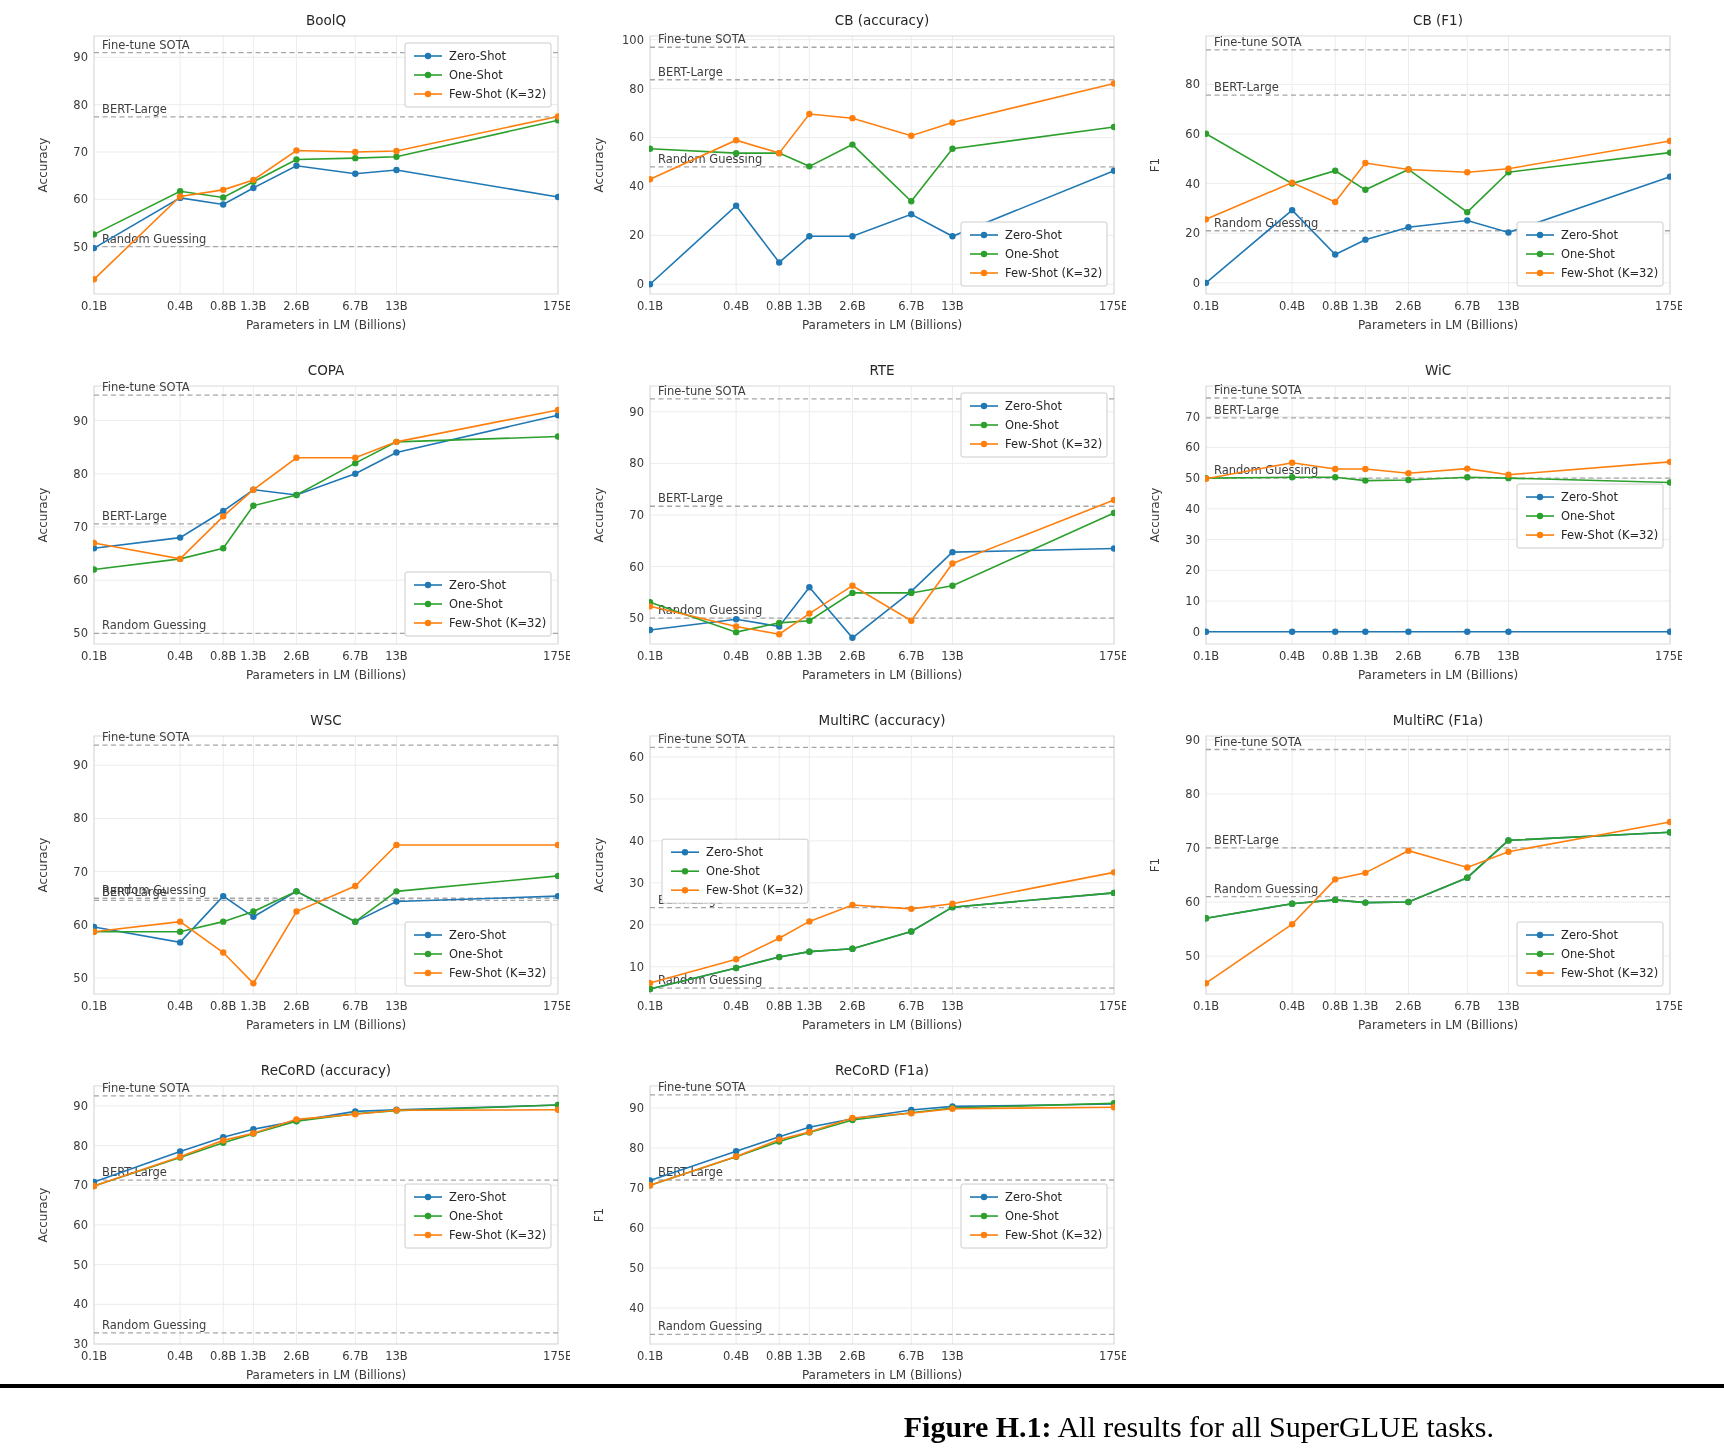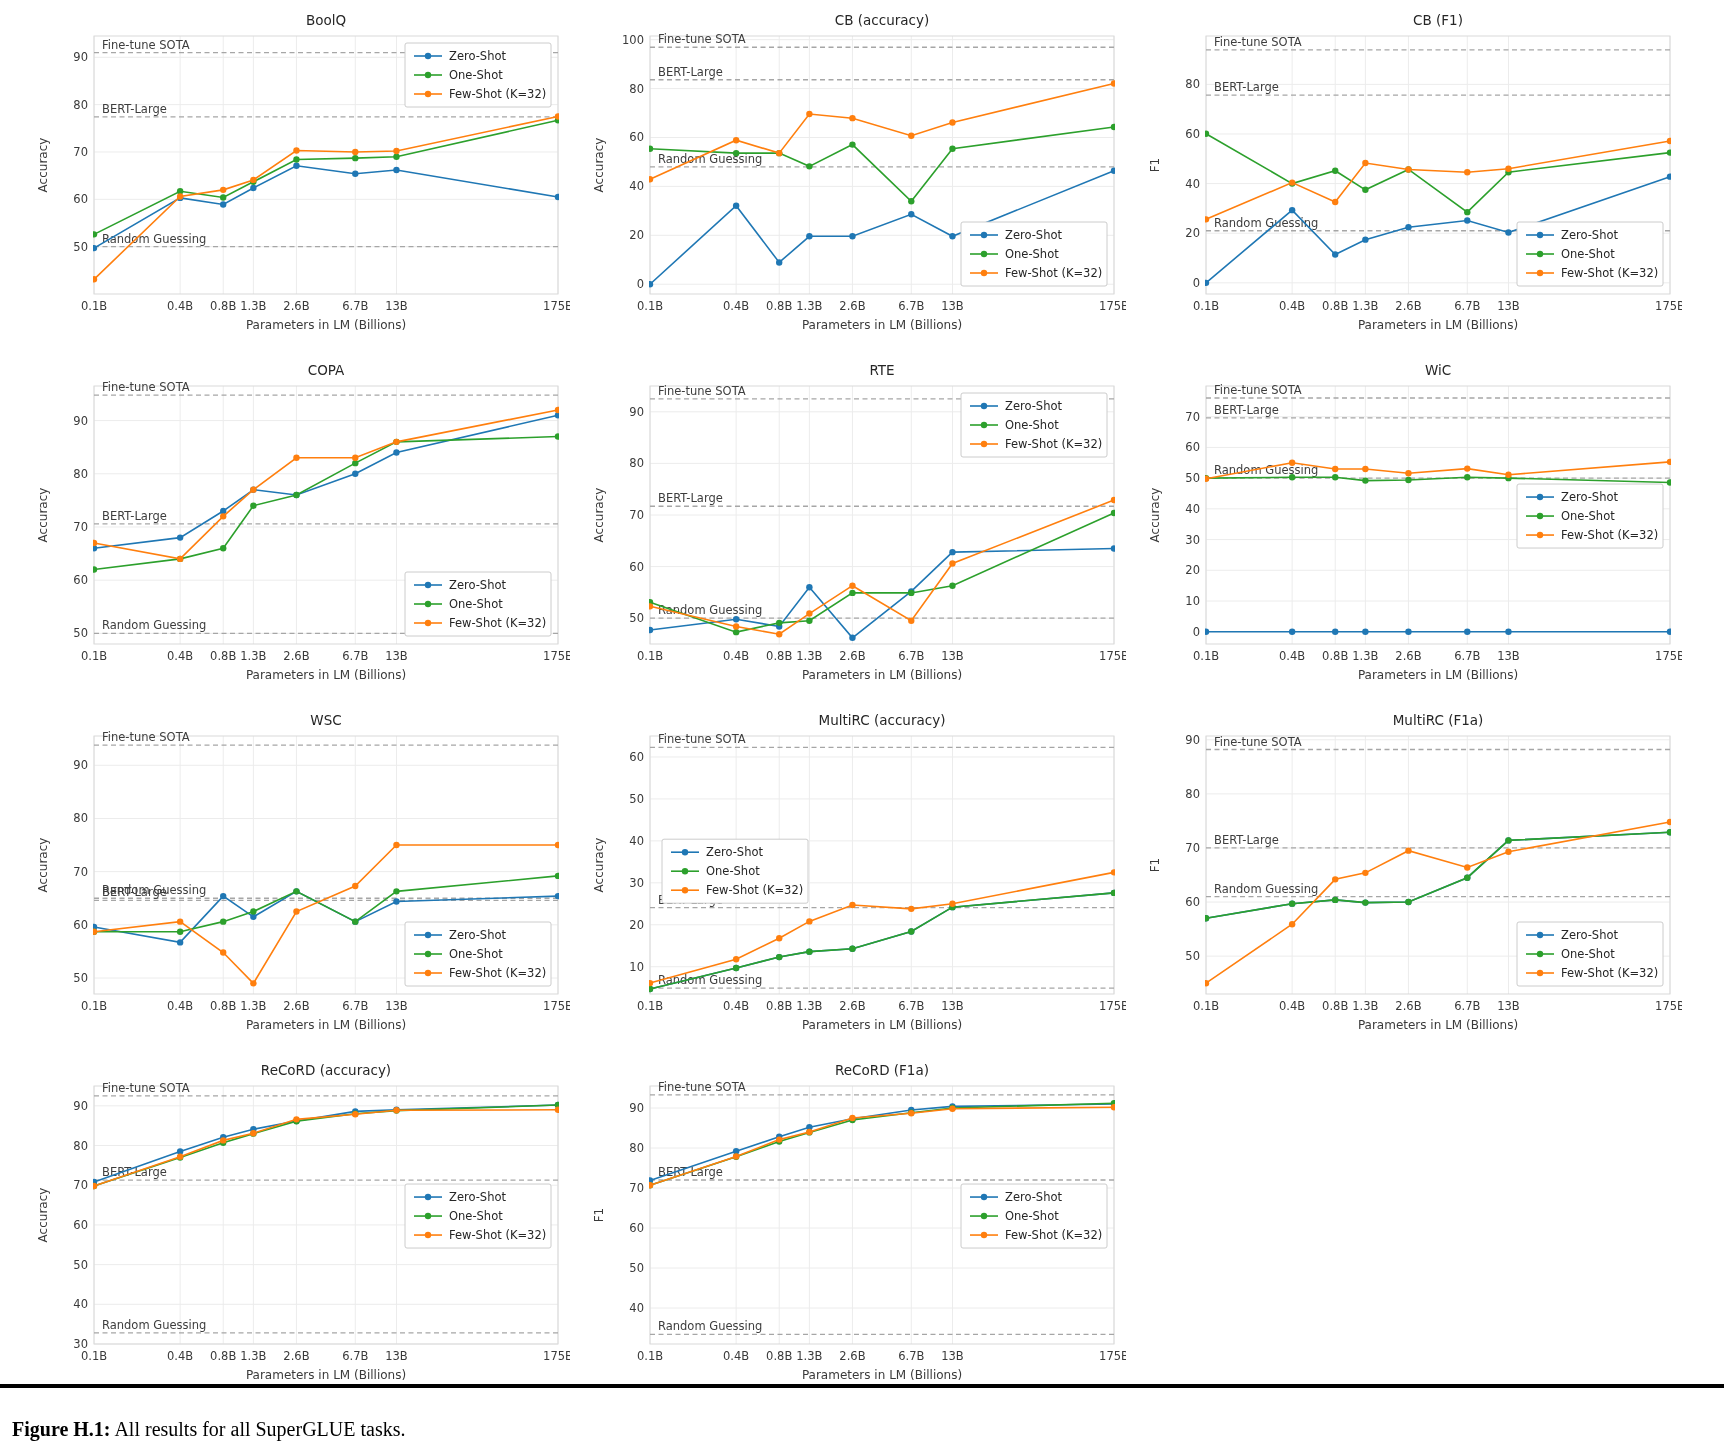--- a/index.html
+++ b/index.html
@@ -11,23 +11,23 @@
     position:absolute;left:22px;top:8px;
     display:grid;grid-template-columns:repeat(3,556px);grid-auto-rows:350px;
   }
   .cell{display:flex;align-items:flex-start;justify-content:center;}
   svg.chart{display:block;}
   svg text{font-family:"DejaVu Sans",sans-serif;}
   .rule{
     position:absolute;left:0;top:1384px;width:1724px;height:4px;background:#000;
   }
   .caption{
-    position:absolute;left:0;top:1406px;width:1490px;margin:12px;
-    text-align:left;font-family:"Liberation Serif","DejaVu Serif",serif;
-    font-size:20px;color:#000;
+    position:absolute;left:0;top:1406px;width:1490px;margin:4px;
+    text-align:right;font-family:"Liberation Serif","DejaVu Serif",serif;
+    font-size:30px;color:#000;
   }
   .caption b{font-weight:bold;}
 </style>
 </head>
 <body>
 
 <main>
   <section id="charts-grid">
       <div class="cell">
         <svg class="chart" width="540" height="332" viewBox="0 0 540 332">

